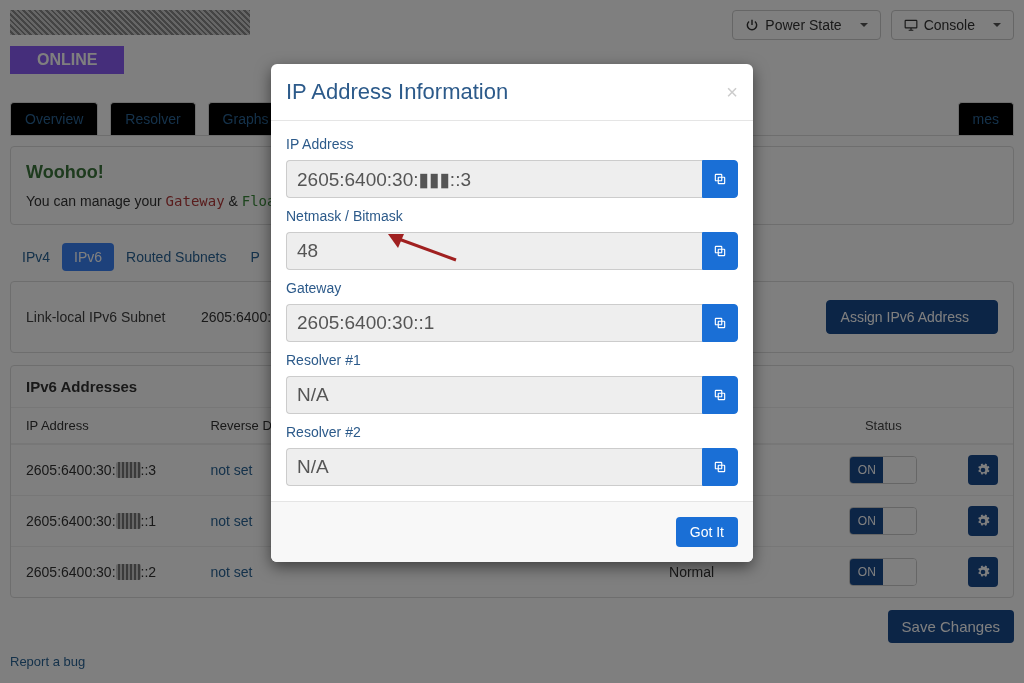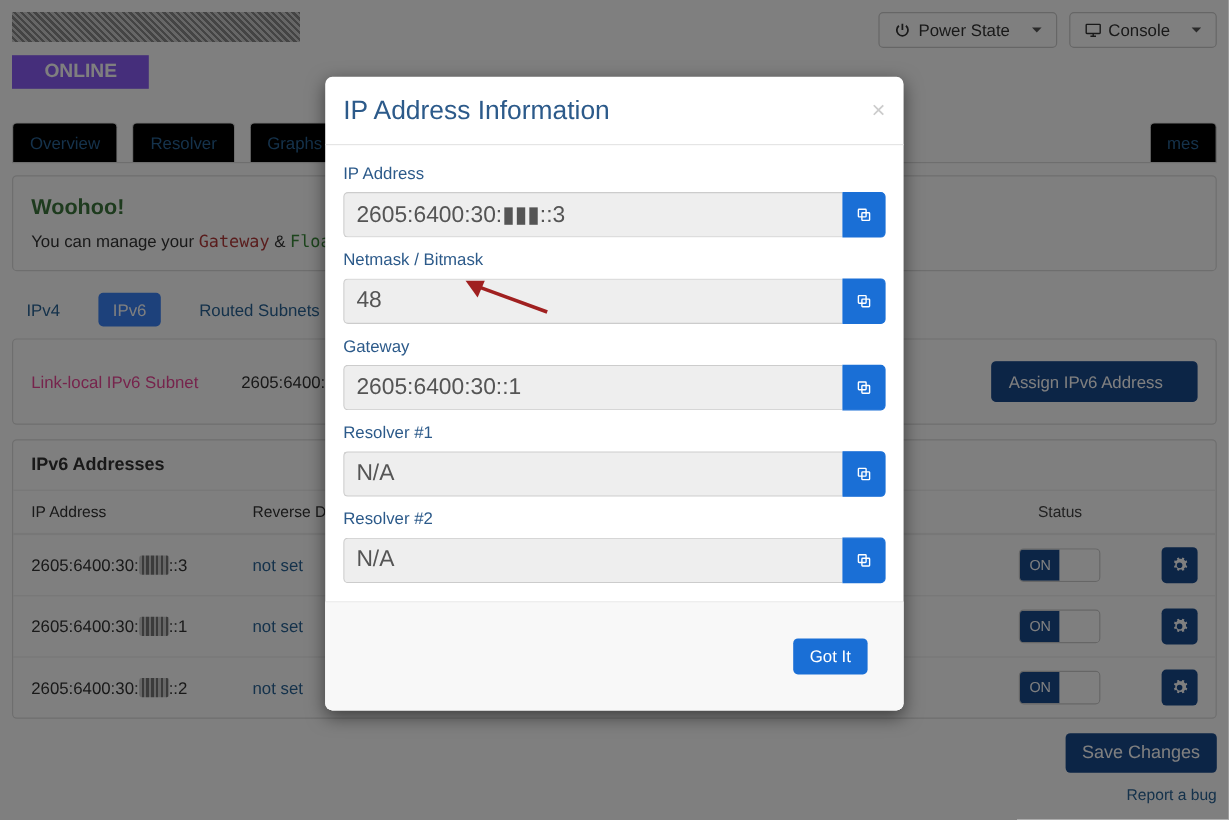--- a/index.html
+++ b/index.html
@@ -13,61 +13,61 @@
     .btn .caret { width:0; height:0; border-left:4px solid transparent; border-right:4px solid transparent; border-top:4px solid #555; margin-left:18px; }
     .btn svg { margin-right:6px; }
     .topbtns { display:flex; gap:10px;padding-left:26px; }
     .nav { display:flex; gap:12px; margin-top:28px; border-bottom:1px solid #ddd; padding-bottom:0; }
     .nav a { color:#2a6496; padding:8px 14px; border:1px solid #ddd; border-bottom:none; border-radius:4px 4px 0 0; background:#000000; cursor:pointer; font-size:14px; }
     .panel { border:1px solid #ddd; border-radius:4px; padding:15px; margin-top:10px; background:#fefefe; }
     .panel h4 { color:#3c763d; font-weight:bold; margin-bottom:10px; font-size:18px; }
     .panel p { color:#333; font-size:14px; }
     .anycast { color:#b33a3a; font-family:monospace; }
     .floating { color:#3a8a3a; font-family:monospace; }
-    .subtabs { display:flex; gap:20px; margin-top:18px; }
+    .subtabs { display:flex; gap:0; margin-top:18px; }
     .subtabs a { color:#2a6496; padding:6px 12px; border-radius:4px; cursor:pointer; font-size:14px; }
     .subtabs a.active { background:#3b82f6; color:#fff; }
     .rowbox { border:1px solid #ddd; border-radius:4px; padding:18px 15px; margin-top:10px; display:flex; align-items:center; }
-    .rowbox .lbl { width:175px; color:#ec4899; }
+    .rowbox .lbl { width:175px; color:#404040; }
     .rowbox .val { flex:1; }
     .btn-primary { background:#194a8d; color:#fff; border:1px solid #194a8d; border-radius:4px; padding:8px 14px; cursor:pointer; display:inline-flex; align-items:center; font-size:14px; }
     .btn-primary .caret { border-top-color:#fff; margin-left:14px; }
     .tablebox { border:1px solid #ddd; border-radius:4px; margin-top:12px; }
     .tbl-title { padding:12px 15px; font-weight:bold; font-size:15px; border-bottom:1px solid #eee; }
     .tbl-head, .tbl-row { display:flex; padding:10px 15px; align-items:center; }
     .tbl-head { color:#333; font-size:13px; border-bottom:1px solid #eee; }
     .tbl-row { border-top:1px solid #eee; font-size:14px; }
     .col-ip { width:185px; }
     .col-rdns { width:460px; }
     .col-rdns a { color:#2a6496; cursor:pointer; }
     .col-type { width:150px; }
     .col-status { width:130px; text-align:center; color:#444; }
     .col-act { width:50px; text-align:right; }
     .toggle { display:inline-flex; width:68px; height:28px; border:1px solid #ccc; border-radius:4px; overflow:hidden; vertical-align:middle; }
     .toggle .on { background:#194a8d; color:#fff; width:45px; display:flex; align-items:center; justify-content:center; font-size:12px; }
     .toggle .off { background:#fff; width:45px; }
     .gearbtn { background:#194a8d; width:30px; height:30px; border-radius:4px; display:inline-flex; align-items:center; justify-content:center; cursor:pointer; }
     .footer { text-align:right; padding:12px 0 6px 0; }
     .save { background:#194a8d; color:#fff; border-radius:4px; padding:8px 14px; border:none; cursor:pointer; font-size:15px; }
-    .bug { text-align:right; padding:4px 0; }
+    .bug { padding:4px 0; }
     .bug a { color:#2a6496; font-size:13px; cursor:pointer; }
     .redact { background:repeating-linear-gradient(90deg,#ccc,#ccc 2px,#777 2px,#777 4px); color:transparent; border-radius:2px; padding:0 2px; }
 
     .backdrop { position:absolute; top:0; left:0; right:0; bottom:0; background:rgba(0,0,0,0.5); }
     .modal { position:absolute; top:64px; left:50%; transform:translateX(-50%); width:482px; background:#fff; border-radius:6px; box-shadow:0 5px 15px rgba(0,0,0,0.5); }
     .modal-head { padding:15px; border-bottom:1px solid #e5e5e5; display:flex; }
     .modal-head h3 { font-size:22px; color:#2c5a8a; font-weight:500; flex:1; }
     .modal-close { color:#ccc; font-size:20px; cursor:pointer; background:none; border:none; }
     .modal-body { padding:15px; }
     .field-label { color:#2c5a8a; font-size:14px; margin:10px 0 8px 0; }
     .field-label:first-child { margin-top:0; }
     .input-group { display:flex; }
     .input-group input { flex:1; border:1px solid #ccc; border-right:none; border-radius:4px 0 0 4px; padding:7px 10px; background:#eee; color:#555; font-size:19px; }
     .copybtn { background:#1a6fd6; border:1px solid #1a6fd6; border-radius:0 4px 4px 0; width:36px; display:flex; align-items:center; justify-content:center; cursor:pointer; }
-    .modal-foot { padding:30px; border-top:1px solid #e5e5e5; text-align:right; background:#f8f8f8; border-radius:0 0 6px 6px; }
+    .modal-foot { padding:15px; border-top:1px solid #e5e5e5; text-align:right; background:#f8f8f8; border-radius:0 0 6px 6px; }
     .gotit { background:#1a6fd6; color:#fff; border:none; border-radius:4px; padding:7px 14px; cursor:pointer; font-size:14px; }
     .arrow { position:absolute; top:230px; left:386px; pointer-events:none; }
   </style>
 </head>
 <body>
 
 <div class="page">
   <div class="topbar">
     <div class="hostblock">
       <div class="hostlabel"></div><br>

